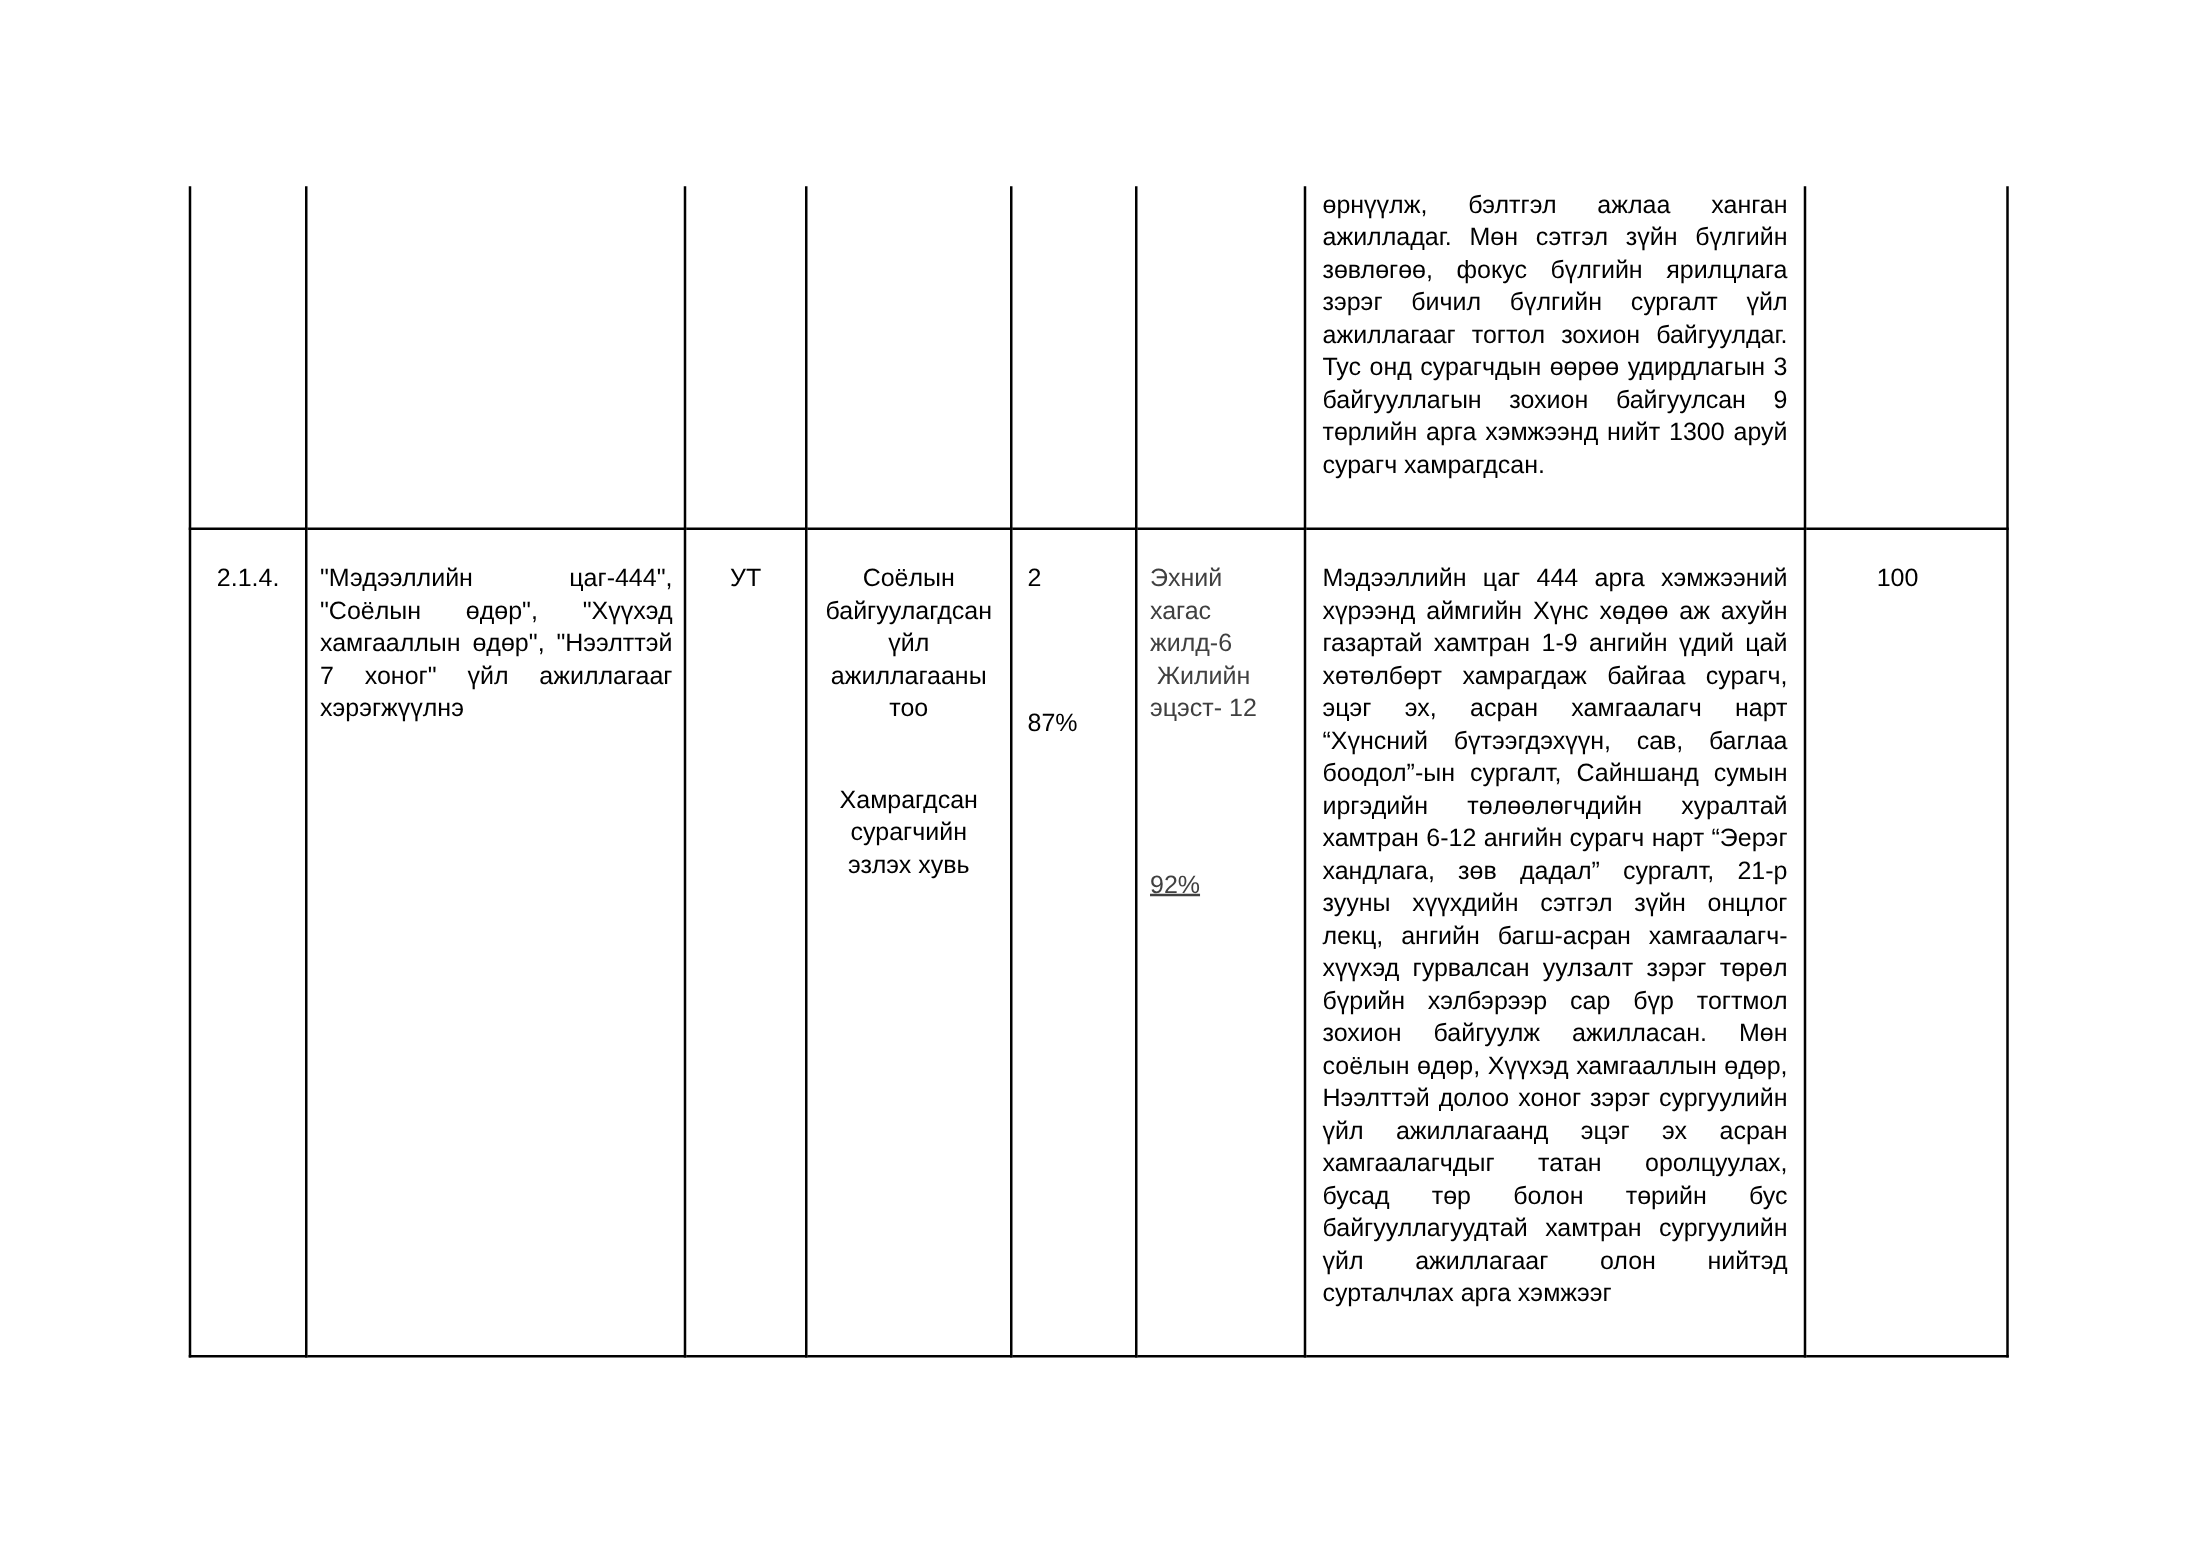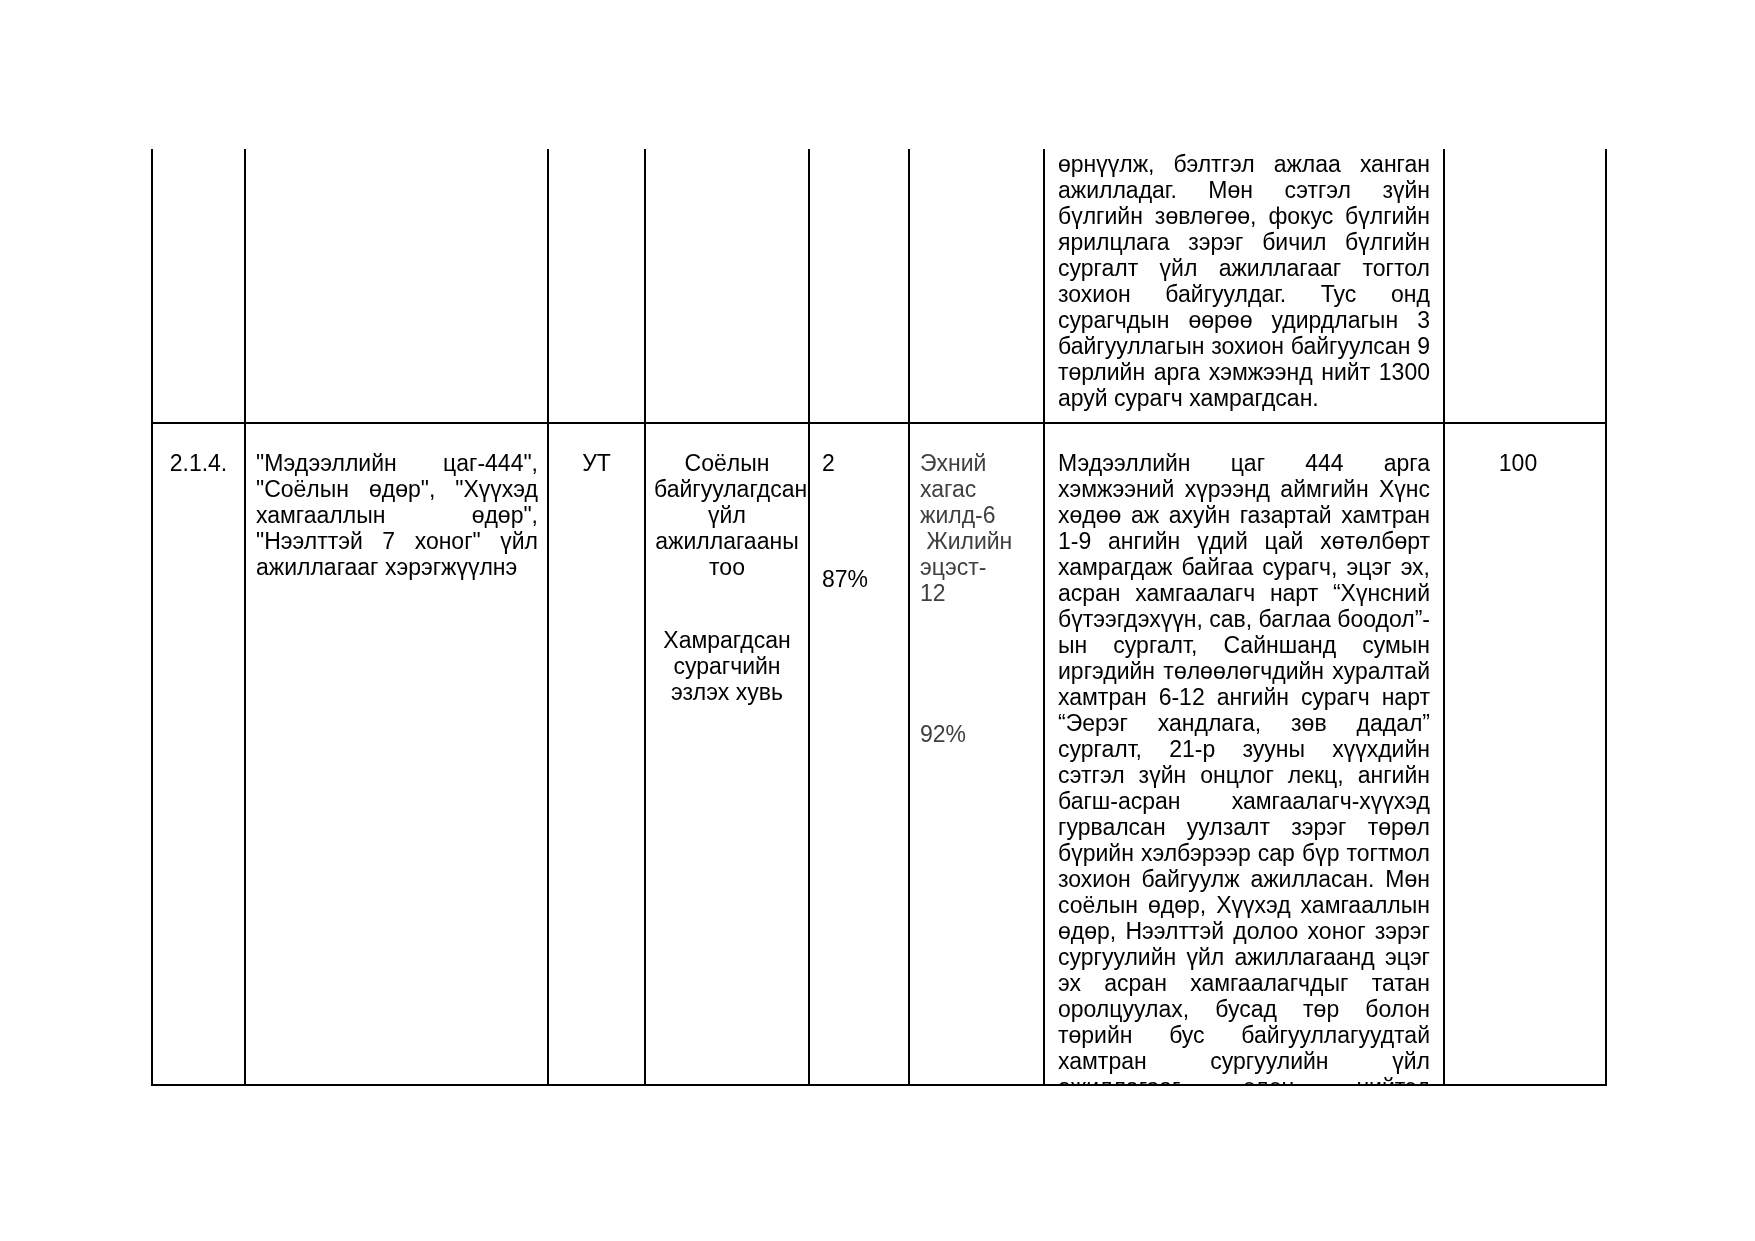--- a/index.html
+++ b/index.html
@@ -13,21 +13,21 @@
   .doc-table {
     position: absolute; left: 151px; top: 149px;
     display: grid;
     grid-template-columns: 95px 303px 97px 164px 100px 135px 400px 162px;
     grid-template-rows: 275px 662px;
   }
   .cell {
     box-sizing: border-box;
     border-right: 2px solid #000;
     border-bottom: 2px solid #000;
-    font-size: 23px;
+    font-size: 20px;
     line-height: 26px;
     overflow: hidden;
   }
   .cell.c0 { border-left: 2px solid #000; }
   .cell p { margin: 0; }
   .center  { text-align: center; }
   .justify { text-align: justify; }
   .pre     { white-space: pre-wrap; }
   .red     { color: #404040; }
 
@@ -39,21 +39,21 @@
   .task-cell   { padding: 26px 9px 0 10px; }
   .type-cell   { padding: 26px 4px 12px 4px; }
   .ind-cell    { padding: 26px 8px 0 8px; }
   .tgt-cell    { padding: 26px 4px 0 12px; }
   .res-cell    { padding: 26px 28px 0 10px; }
   .desc-cell   { padding: 26px 13px 0 13px; }
   .score-cell  { padding: 26px 18px 0 4px; }
 
   .ind-p2 { margin-top: 47px !important; }
   .tgt-p2 { margin-top: 90px !important; }
-  .res-p2 { margin-top: 115px !important; }
+  .res-p2 { margin-top: 115px !important; text-decoration: underline; }
 </style>
 </head>
 <body>
 
 <div class="doc-table">
 
   <div class="cell c0"></div>
   <div class="cell"></div>
   <div class="cell"></div>
   <div class="cell"></div>

